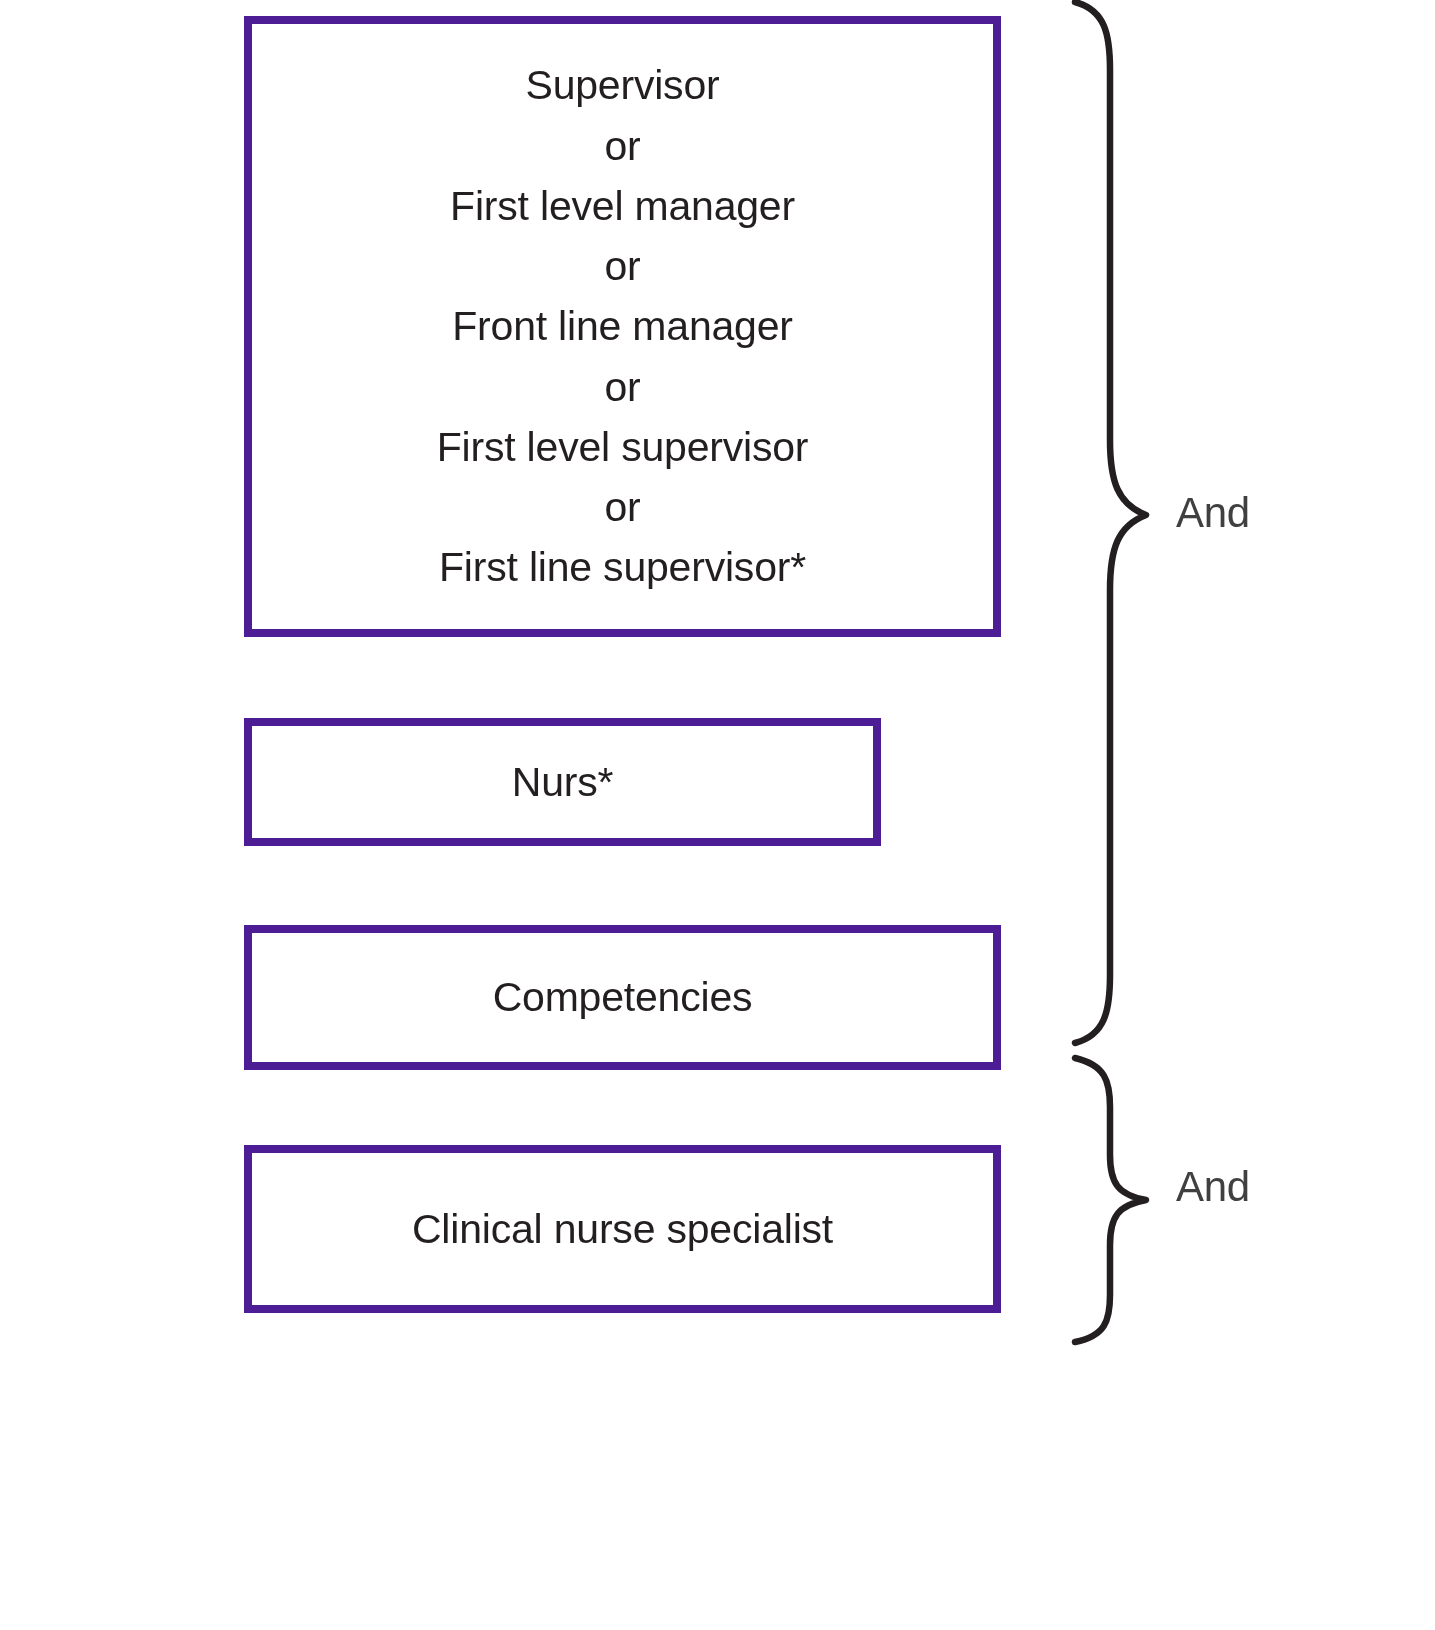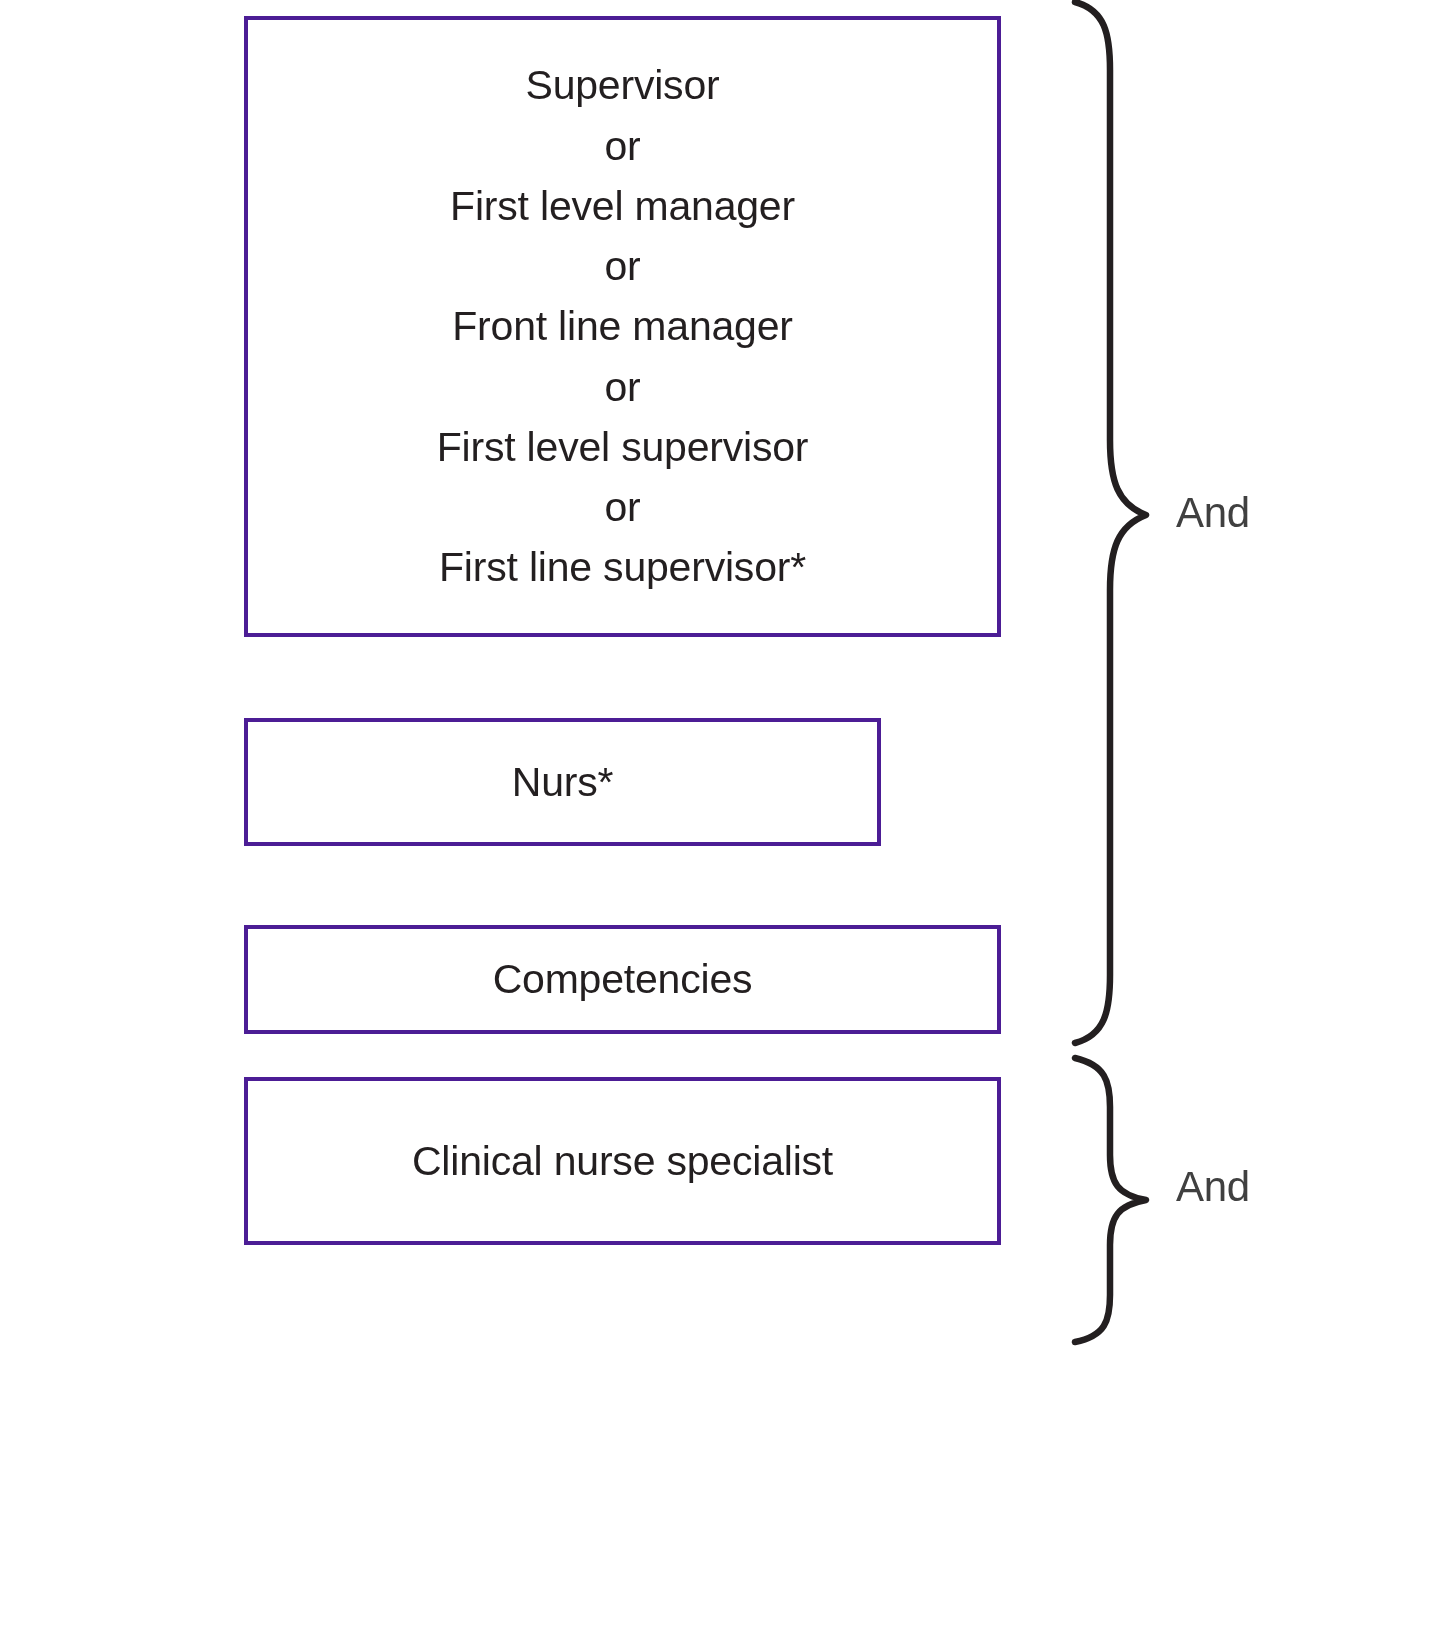--- a/index.html
+++ b/index.html
@@ -15,39 +15,39 @@
     position: relative;
     width: 1435px;
     height: 1630px;
     background: #ffffff;
     overflow: hidden;
   }
 
   .box {
     position: absolute;
     box-sizing: border-box;
-    border: 4px solid #4c1d95;
+    border: 8px solid #4c1d95;
     background: #ffffff;
     display: flex;
     align-items: center;
     justify-content: center;
     text-align: center;
   }
   .box-text {
     font-size: 41px;
     line-height: 1.47;
     color: #231f20;
     white-space: pre-line;
     letter-spacing: -0.2px;
   }
 
   #box-criteria-roles { left: 244px; top: 16px; width: 757px; height: 621px; }
   #box-criteria-nurs  { left: 244px; top: 718px; width: 637px; height: 128px; }
-  #box-criteria-comp  { left: 244px; top: 925px; width: 757px; height: 109px; }
-  #box-criteria-cns   { left: 244px; top: 1077px; width: 757px; height: 168px; }
+  #box-criteria-comp  { left: 244px; top: 925px; width: 757px; height: 145px; }
+  #box-criteria-cns   { left: 244px; top: 1145px; width: 757px; height: 168px; }
 
   .brace-svg {
     position: absolute;
     overflow: visible;
   }
   #brace-upper { left: 1020px; top: 0px; width: 130px; height: 1045px; }
   #brace-lower { left: 1020px; top: 1055px; width: 130px; height: 290px; }
 
   .and-label {
     position: absolute;

